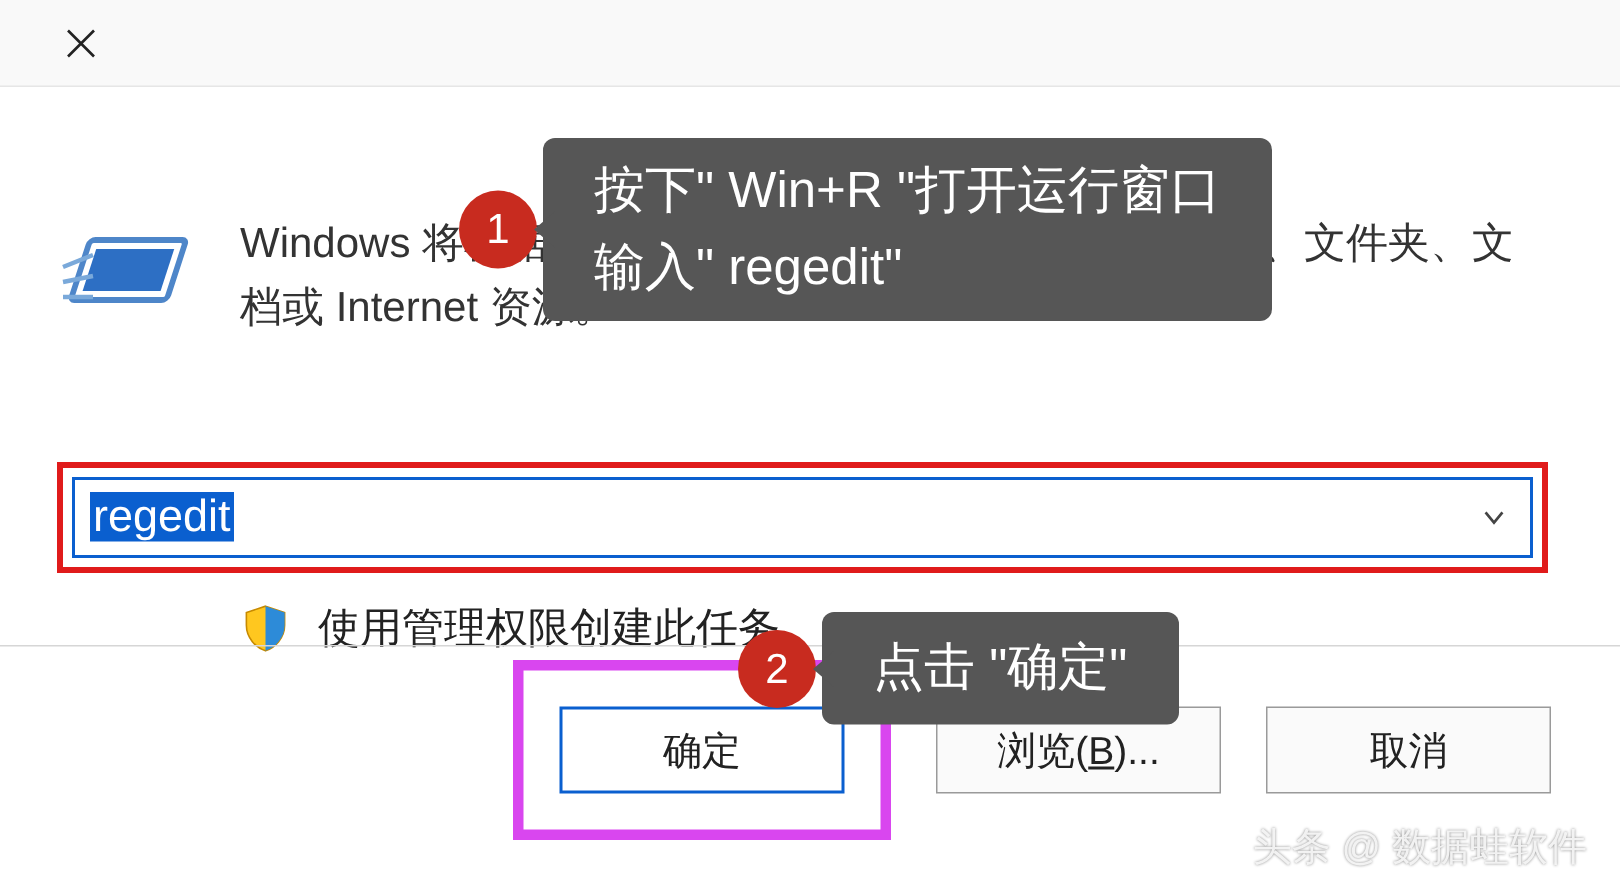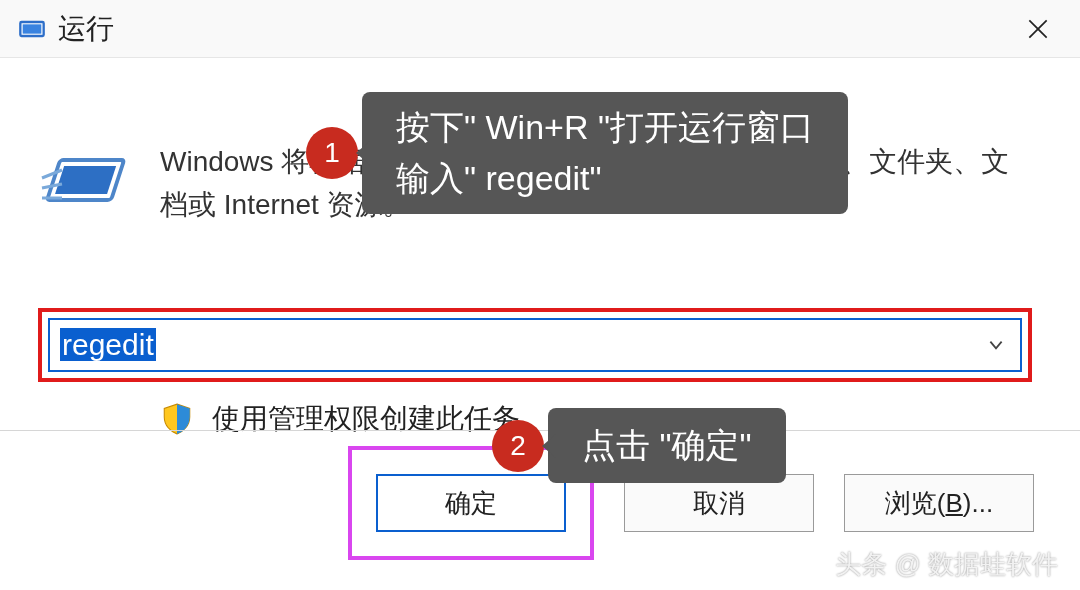--- a/index.html
+++ b/index.html
@@ -145,21 +145,21 @@
       display: flex;
       align-items: center;
       justify-content: center;
       border: 1px solid #9a9a9a;
       background: #fafafa;
       font-size: 26px;
       color: #222;
     }
     .btn .u { text-decoration: underline; }
     .btn-ok-wrap {
-      border: 4px solid #d946ef;
+      border: 7px solid #d946ef;
       padding: 24px;
       margin-left: 39px;
     }
     .btn-ok {
       min-width: 190px;
       border: 2px solid #0a5fcf;
       background: #fff;
     }
     
     .callout {
@@ -212,29 +212,20 @@
       font-size: 26px;
       color: rgba(245,245,245,0.95);
       font-weight: 400;
       text-shadow: 0 0 2px #888;
     }
   </style>
 </head>
 <body>
 
 <div class="titlebar">
-  <div class="titlebar-left">
-    <span class="title-icon">
-      <svg viewBox="0 0 24 24" width="28" height="28">
-        <rect x="2" y="6" width="20" height="12" rx="1" fill="#fff" stroke="#2d6ec9" stroke-width="2"></rect>
-        <rect x="4" y="8" width="16" height="8" fill="#3a83e0"></rect>
-      </svg>
-    </span>
-    <span class="title-text">运行</span>
-  </div>
   <div class="close-btn">
     <svg viewBox="0 0 24 24">
       <line x1="4" y1="4" x2="20" y2="20" stroke="#222" stroke-width="1.6"></line>
       <line x1="20" y1="4" x2="4" y2="20" stroke="#222" stroke-width="1.6"></line>
     </svg>
   </div>
 </div>
 
 <div class="body">
 
@@ -278,24 +269,24 @@
 
 <div class="divider"></div>
 
 <div class="button-row">
   <div class="btn-ok-wrap">
     <div class="btn btn-ok">
       <span>确定</span>
     </div>
   </div>
   <div class="btn">
+    <span><span>浏览(</span><span class="u">B</span><span>)...</span></span>
+  </div>
+  <div class="btn">
     <span>取消</span>
-  </div>
-  <div class="btn">
-    <span><span>浏览(</span><span class="u">B</span><span>)...</span></span>
   </div>
 </div>
 
 <div class="callout callout-1">
   <div class="badge">1</div>
   <div class="callout-box">按下"  Win+R  "打开运行窗口
 输入" regedit"</div>
 </div>
 
 <div class="callout callout-2">

